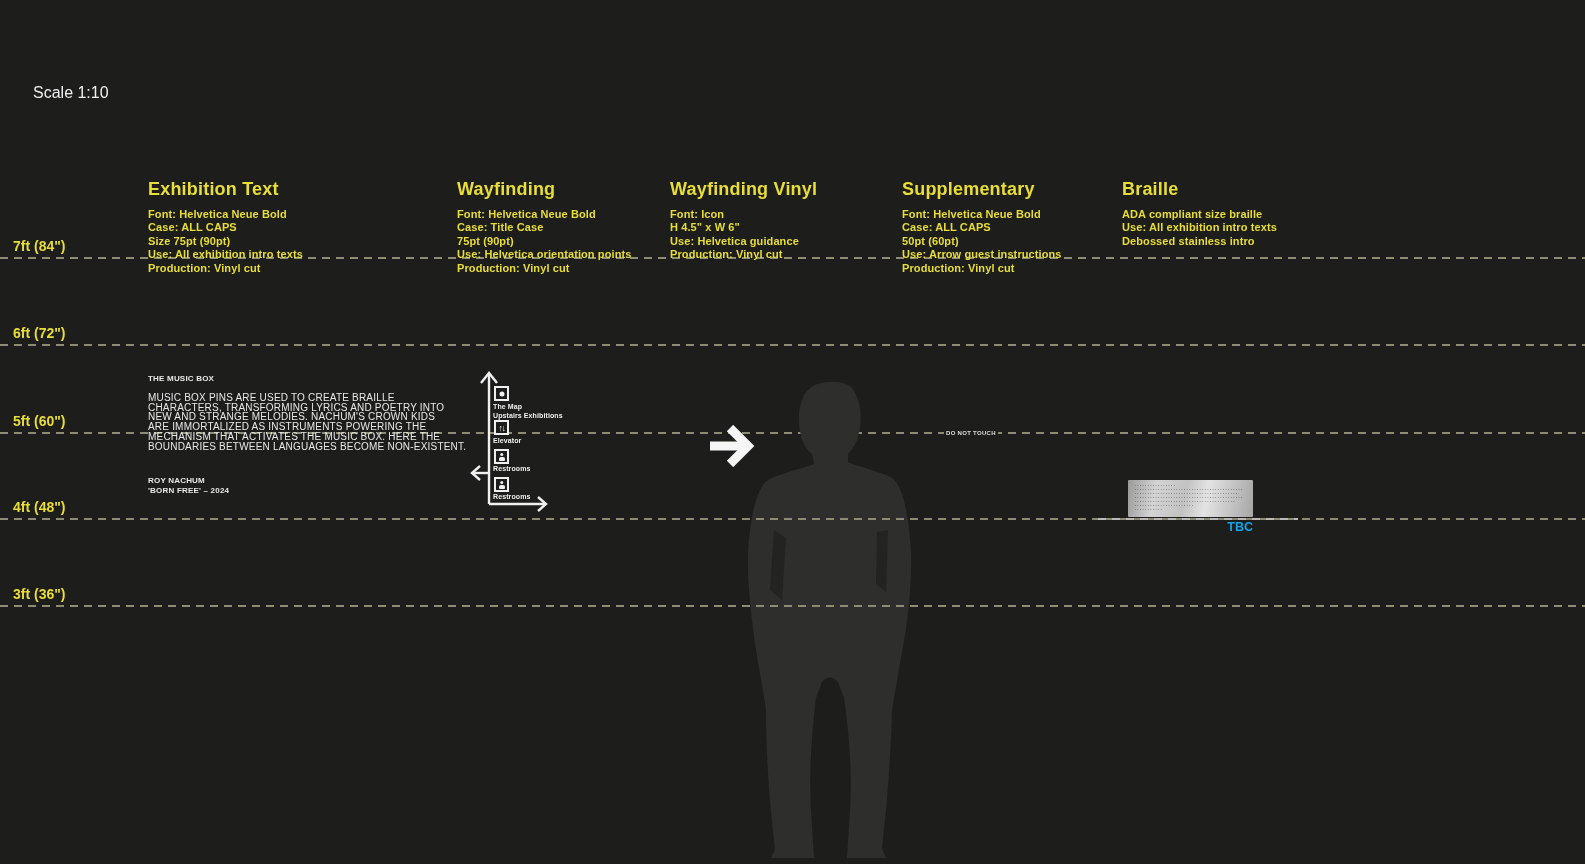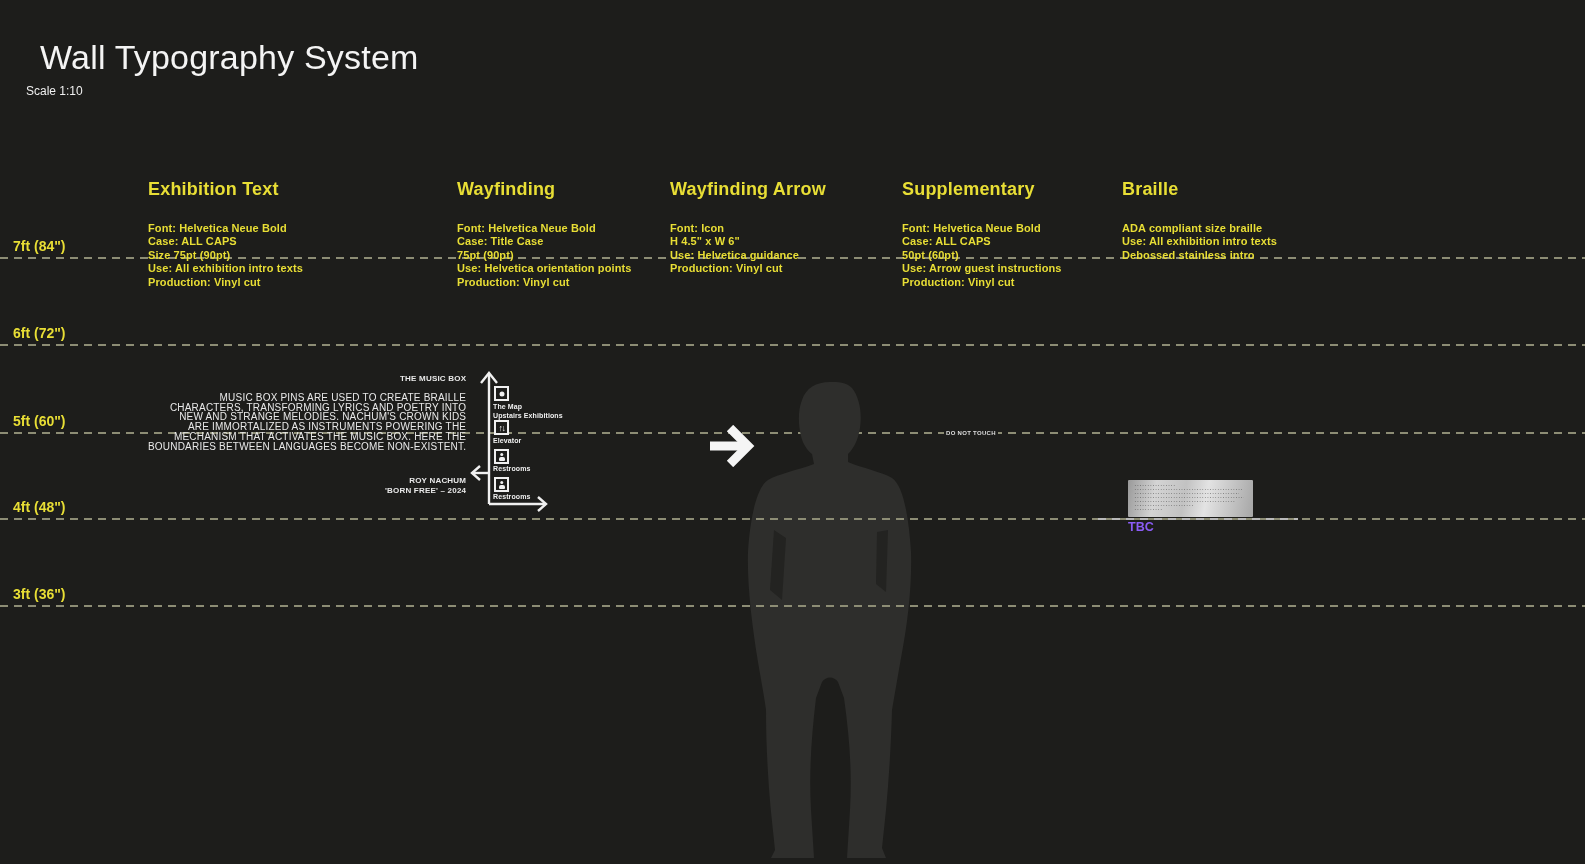--- a/index.html
+++ b/index.html
@@ -2,35 +2,35 @@
 <html><head>
 <meta charset="utf-8">
 <style>
   html,body{margin:0;padding:0;background:#1d1d1b;}
   #canvas{
     position:relative;width:1585px;height:864px;overflow:hidden;
     background:#1d1d1b;font-family:"Liberation Sans","DejaVu Sans",sans-serif;
   }
   
   .page-title{position:absolute;left:40px;top:38px;color:#f4f4f4;font-size:34px;font-weight:500;letter-spacing:.2px;z-index:9;}
-  .page-subtitle{position:absolute;left:26px;top:84px;color:#f0f0f0;font-size:12px;font-weight:400;z-index:9;}
+  .page-subtitle{position:absolute;left:33px;top:84px;color:#f0f0f0;font-size:16px;font-weight:400;z-index:9;}
   
   .hline{position:absolute;left:0;width:1585px;height:2px;z-index:1;
     background:repeating-linear-gradient(90deg,#8d8d75 0 8px,transparent 8px 14px);}
   .hline.above{z-index:6;}
   .hline-light-seg{position:absolute;left:1098px;top:518px;width:200px;height:2px;z-index:7;
     background:repeating-linear-gradient(90deg,#b9b9b9 0 8px,transparent 8px 14px);}
   .hlabel{position:absolute;left:13px;color:#e8de35;font-size:14px;font-weight:700;z-index:8;}
   
   .spec-col{position:absolute;top:165px;z-index:7;color:#e8de35;}
   .spec-title{font-size:18px;font-weight:700;letter-spacing:.2px;margin-top:14px;}
-  .spec-lines{margin-top:22px;}
+  .spec-lines{margin-top:8px;}
   .spec-line{font-size:11px;font-weight:700;line-height:13.4px;letter-spacing:.1px;white-space:nowrap;}
   
-  .exhibit-block{position:absolute;left:148px;top:374px;z-index:7;color:#e9e9e9;text-align:right;}
+  .exhibit-block{position:absolute;left:148px;top:374px;z-index:7;color:#e9e9e9;}
   .exhibit-heading{font-size:8px;font-weight:700;letter-spacing:.2px;}
   .exhibit-body{margin-top:10px;font-size:10px;font-weight:400;line-height:9.7px;letter-spacing:.2px;white-space:pre-line;}
   .exhibit-credit{margin-top:25px;font-size:8px;font-weight:700;line-height:9.7px;letter-spacing:.2px;white-space:pre-line;}
   
   .sign-svg{position:absolute;left:465px;top:365px;z-index:7;}
   .sign-icon{position:absolute;width:15px;height:15px;border:2px solid #f0f0f0;box-sizing:border-box;z-index:7;background:#1d1d1b;}
   .map-icon::before{content:"";position:absolute;left:50%;top:50%;transform:translate(-50%,-50%);
     width:5px;height:5px;border-radius:50%;background:#f0f0f0;}
   .person-icon::before{content:"";position:absolute;top:1.5px;left:50%;transform:translateX(-50%);
     width:3.5px;height:3.5px;border-radius:50%;background:#f0f0f0;}
@@ -43,31 +43,30 @@
   .big-arrow{position:absolute;left:705px;top:425px;z-index:7;}
   
   .do-not-touch{position:absolute;left:944px;top:429px;z-index:7;color:#dedede;
     font-size:6px;font-weight:700;letter-spacing:.3px;background:#1d1d1b;padding:1px 2px;}
   
   .plaque{position:absolute;left:1128px;top:480px;width:125px;height:37px;z-index:7;border-radius:1px;
     background:linear-gradient(100deg,#999 0%,#d4d4d4 22%,#c2c2c2 45%,#e3e3e3 62%,#a6a6a6 100%);
     padding:4px 6px;box-sizing:border-box;}
   .braille-row{height:2.6px;margin-bottom:1.4px;opacity:.5;
     background-image:radial-gradient(circle,#3e3e3e 34%,transparent 42%);background-size:2.6px 2.6px;}
-  .plaque-caption{position:absolute;left:1128px;top:520px;width:125px;text-align:left;
-    color:#8b5cf6;font-size:12.5px;font-weight:700;z-index:7;}
+  .plaque-caption{position:absolute;left:1128px;top:520px;width:125px;text-align:right;
+    color:#0ea5e9;font-size:12.5px;font-weight:700;z-index:7;}
   
   .silhouette{position:absolute;left:740px;top:380px;z-index:4;}
 </style>
 </head>
 <body>
 
 <div id="canvas">
 
-  <div class="page-title">Wall Typography System</div>
   <div class="page-subtitle">Scale 1:10</div>
 
   <div class="hline" style="top:257px"></div>
   <div class="hline" style="top:344px"></div>
   <div class="hline" style="top:432px"></div>
   <div class="hline above" style="top:518px"></div>
   <div class="hline above" style="top:605px"></div>
   <div class="hline-light-seg"></div>
 
   <div class="hlabel" style="top:238px">7ft (84")</div>
@@ -90,21 +89,21 @@
     <div class="spec-title">Wayfinding</div>
     <div class="spec-lines">
         <div class="spec-line">Font: Helvetica Neue Bold</div>
         <div class="spec-line">Case: Title Case</div>
         <div class="spec-line">75pt (90pt)</div>
         <div class="spec-line">Use: Helvetica orientation points</div>
         <div class="spec-line">Production: Vinyl cut</div>
       </div>
   </div>
   <div class="spec-col" style="left:670px">
-    <div class="spec-title">Wayfinding Arrow</div>
+    <div class="spec-title">Wayfinding Vinyl</div>
     <div class="spec-lines">
         <div class="spec-line">Font: Icon</div>
         <div class="spec-line">H 4.5" x W 6"</div>
         <div class="spec-line">Use: Helvetica guidance</div>
         <div class="spec-line">Production: Vinyl cut</div>
       </div>
   </div>
   <div class="spec-col" style="left:902px">
     <div class="spec-title">Supplementary</div>
     <div class="spec-lines">

